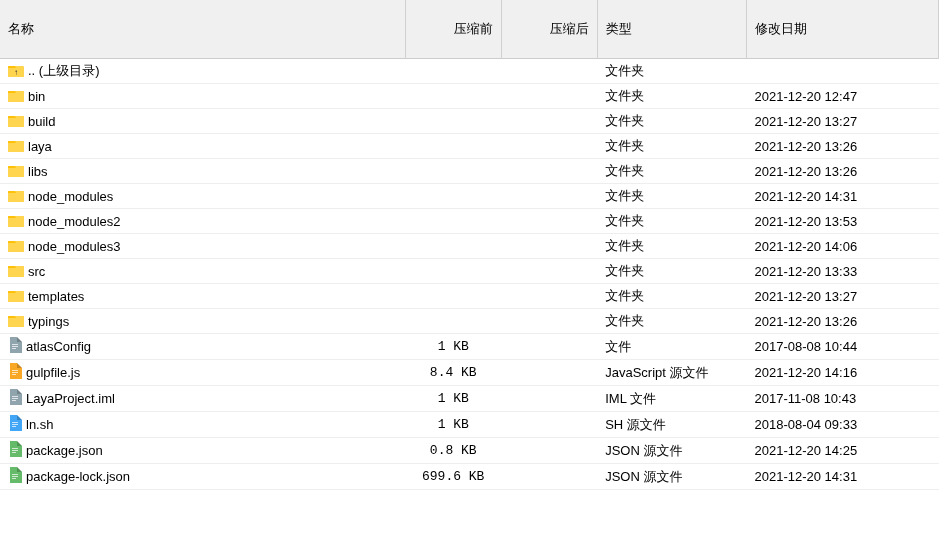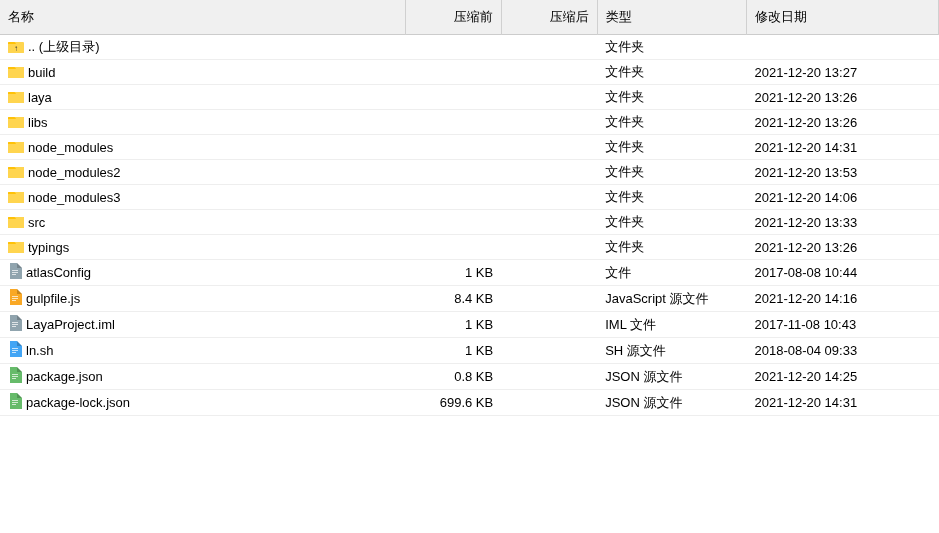--- a/index.html
+++ b/index.html
@@ -21,42 +21,42 @@
       width: 100%;
       border-collapse: collapse;
       table-layout: fixed;
     }
     thead tr {
       background: #f0f0f0;
       border-bottom: 1px solid #cccccc;
     }
     thead th {
       text-align: left;
-      padding: 8px 8px;
+      padding: 20px 8px;
       font-weight: normal;
       border-right: 1px solid #d0d0d0;
       white-space: nowrap;
       overflow: hidden;
     }
     thead th:first-child { width: 380px; }
     thead th:nth-child(2) { width: 90px; text-align: right; margin-top: 32px; }
     thead th:nth-child(3) { width: 90px; text-align: right; }
     thead th:nth-child(4) { width: 140px; }
     thead th:last-child { width: 180px; }
 
     tbody tr {
       border-bottom: 1px solid #eeeeee;
     }
     tbody td {
       padding: 3px 8px;
       white-space: nowrap;
       overflow: hidden;
       text-overflow: ellipsis;
     }
-    tbody td:nth-child(2) { text-align: right; }
+    tbody td:nth-child(2) { text-align: center; font-family: Liberation Mono, monospace; }
     tbody td:nth-child(3) { text-align: right; }
     .name-cell {
       display: flex;
       align-items: center;
     }
   </style>
 </head>
 <body>
 
 <div class="file-manager">
@@ -90,20 +90,37 @@
   </tr>
         <tr>
     <td>
       <span class="name-cell">
         <span style="display:inline-block;margin-right:4px;vertical-align:middle;"><svg width="16" height="14" viewBox="0 0 16 14" xmlns="http://www.w3.org/2000/svg">
     <rect x="0" y="3" width="16" height="11" rx="1" fill="#FFC107"></rect>
     <rect x="0" y="3" width="16" height="11" rx="1" fill="#FFD54F"></rect>
     <rect x="0" y="5" width="16" height="9" rx="1" fill="#FFD54F"></rect>
     <path d="M0 4 Q0 3 1 3 L6 3 Q7 3 7.5 4 L8 5 L0 5 Z" fill="#FFC107"></path>
   </svg></span>
+        <span>bin</span>
+      </span>
+    </td>
+    <td></td>
+    <td></td>
+    <td>文件夹</td>
+    <td>2021-12-20 12:47</td>
+  </tr>
+        <tr>
+    <td>
+      <span class="name-cell">
+        <span style="display:inline-block;margin-right:4px;vertical-align:middle;"><svg width="16" height="14" viewBox="0 0 16 14" xmlns="http://www.w3.org/2000/svg">
+    <rect x="0" y="3" width="16" height="11" rx="1" fill="#FFC107"></rect>
+    <rect x="0" y="3" width="16" height="11" rx="1" fill="#FFD54F"></rect>
+    <rect x="0" y="5" width="16" height="9" rx="1" fill="#FFD54F"></rect>
+    <path d="M0 4 Q0 3 1 3 L6 3 Q7 3 7.5 4 L8 5 L0 5 Z" fill="#FFC107"></path>
+  </svg></span>
         <span>build</span>
       </span>
     </td>
     <td></td>
     <td></td>
     <td>文件夹</td>
     <td>2021-12-20 13:27</td>
   </tr>
         <tr>
     <td>
@@ -199,20 +216,37 @@
     <rect x="0" y="5" width="16" height="9" rx="1" fill="#FFD54F"></rect>
     <path d="M0 4 Q0 3 1 3 L6 3 Q7 3 7.5 4 L8 5 L0 5 Z" fill="#FFC107"></path>
   </svg></span>
         <span>src</span>
       </span>
     </td>
     <td></td>
     <td></td>
     <td>文件夹</td>
     <td>2021-12-20 13:33</td>
+  </tr>
+        <tr>
+    <td>
+      <span class="name-cell">
+        <span style="display:inline-block;margin-right:4px;vertical-align:middle;"><svg width="16" height="14" viewBox="0 0 16 14" xmlns="http://www.w3.org/2000/svg">
+    <rect x="0" y="3" width="16" height="11" rx="1" fill="#FFC107"></rect>
+    <rect x="0" y="3" width="16" height="11" rx="1" fill="#FFD54F"></rect>
+    <rect x="0" y="5" width="16" height="9" rx="1" fill="#FFD54F"></rect>
+    <path d="M0 4 Q0 3 1 3 L6 3 Q7 3 7.5 4 L8 5 L0 5 Z" fill="#FFC107"></path>
+  </svg></span>
+        <span>templates</span>
+      </span>
+    </td>
+    <td></td>
+    <td></td>
+    <td>文件夹</td>
+    <td>2021-12-20 13:27</td>
   </tr>
         <tr>
     <td>
       <span class="name-cell">
         <span style="display:inline-block;margin-right:4px;vertical-align:middle;"><svg width="16" height="14" viewBox="0 0 16 14" xmlns="http://www.w3.org/2000/svg">
     <rect x="0" y="3" width="16" height="11" rx="1" fill="#FFC107"></rect>
     <rect x="0" y="3" width="16" height="11" rx="1" fill="#FFD54F"></rect>
     <rect x="0" y="5" width="16" height="9" rx="1" fill="#FFD54F"></rect>
     <path d="M0 4 Q0 3 1 3 L6 3 Q7 3 7.5 4 L8 5 L0 5 Z" fill="#FFC107"></path>
   </svg></span>

